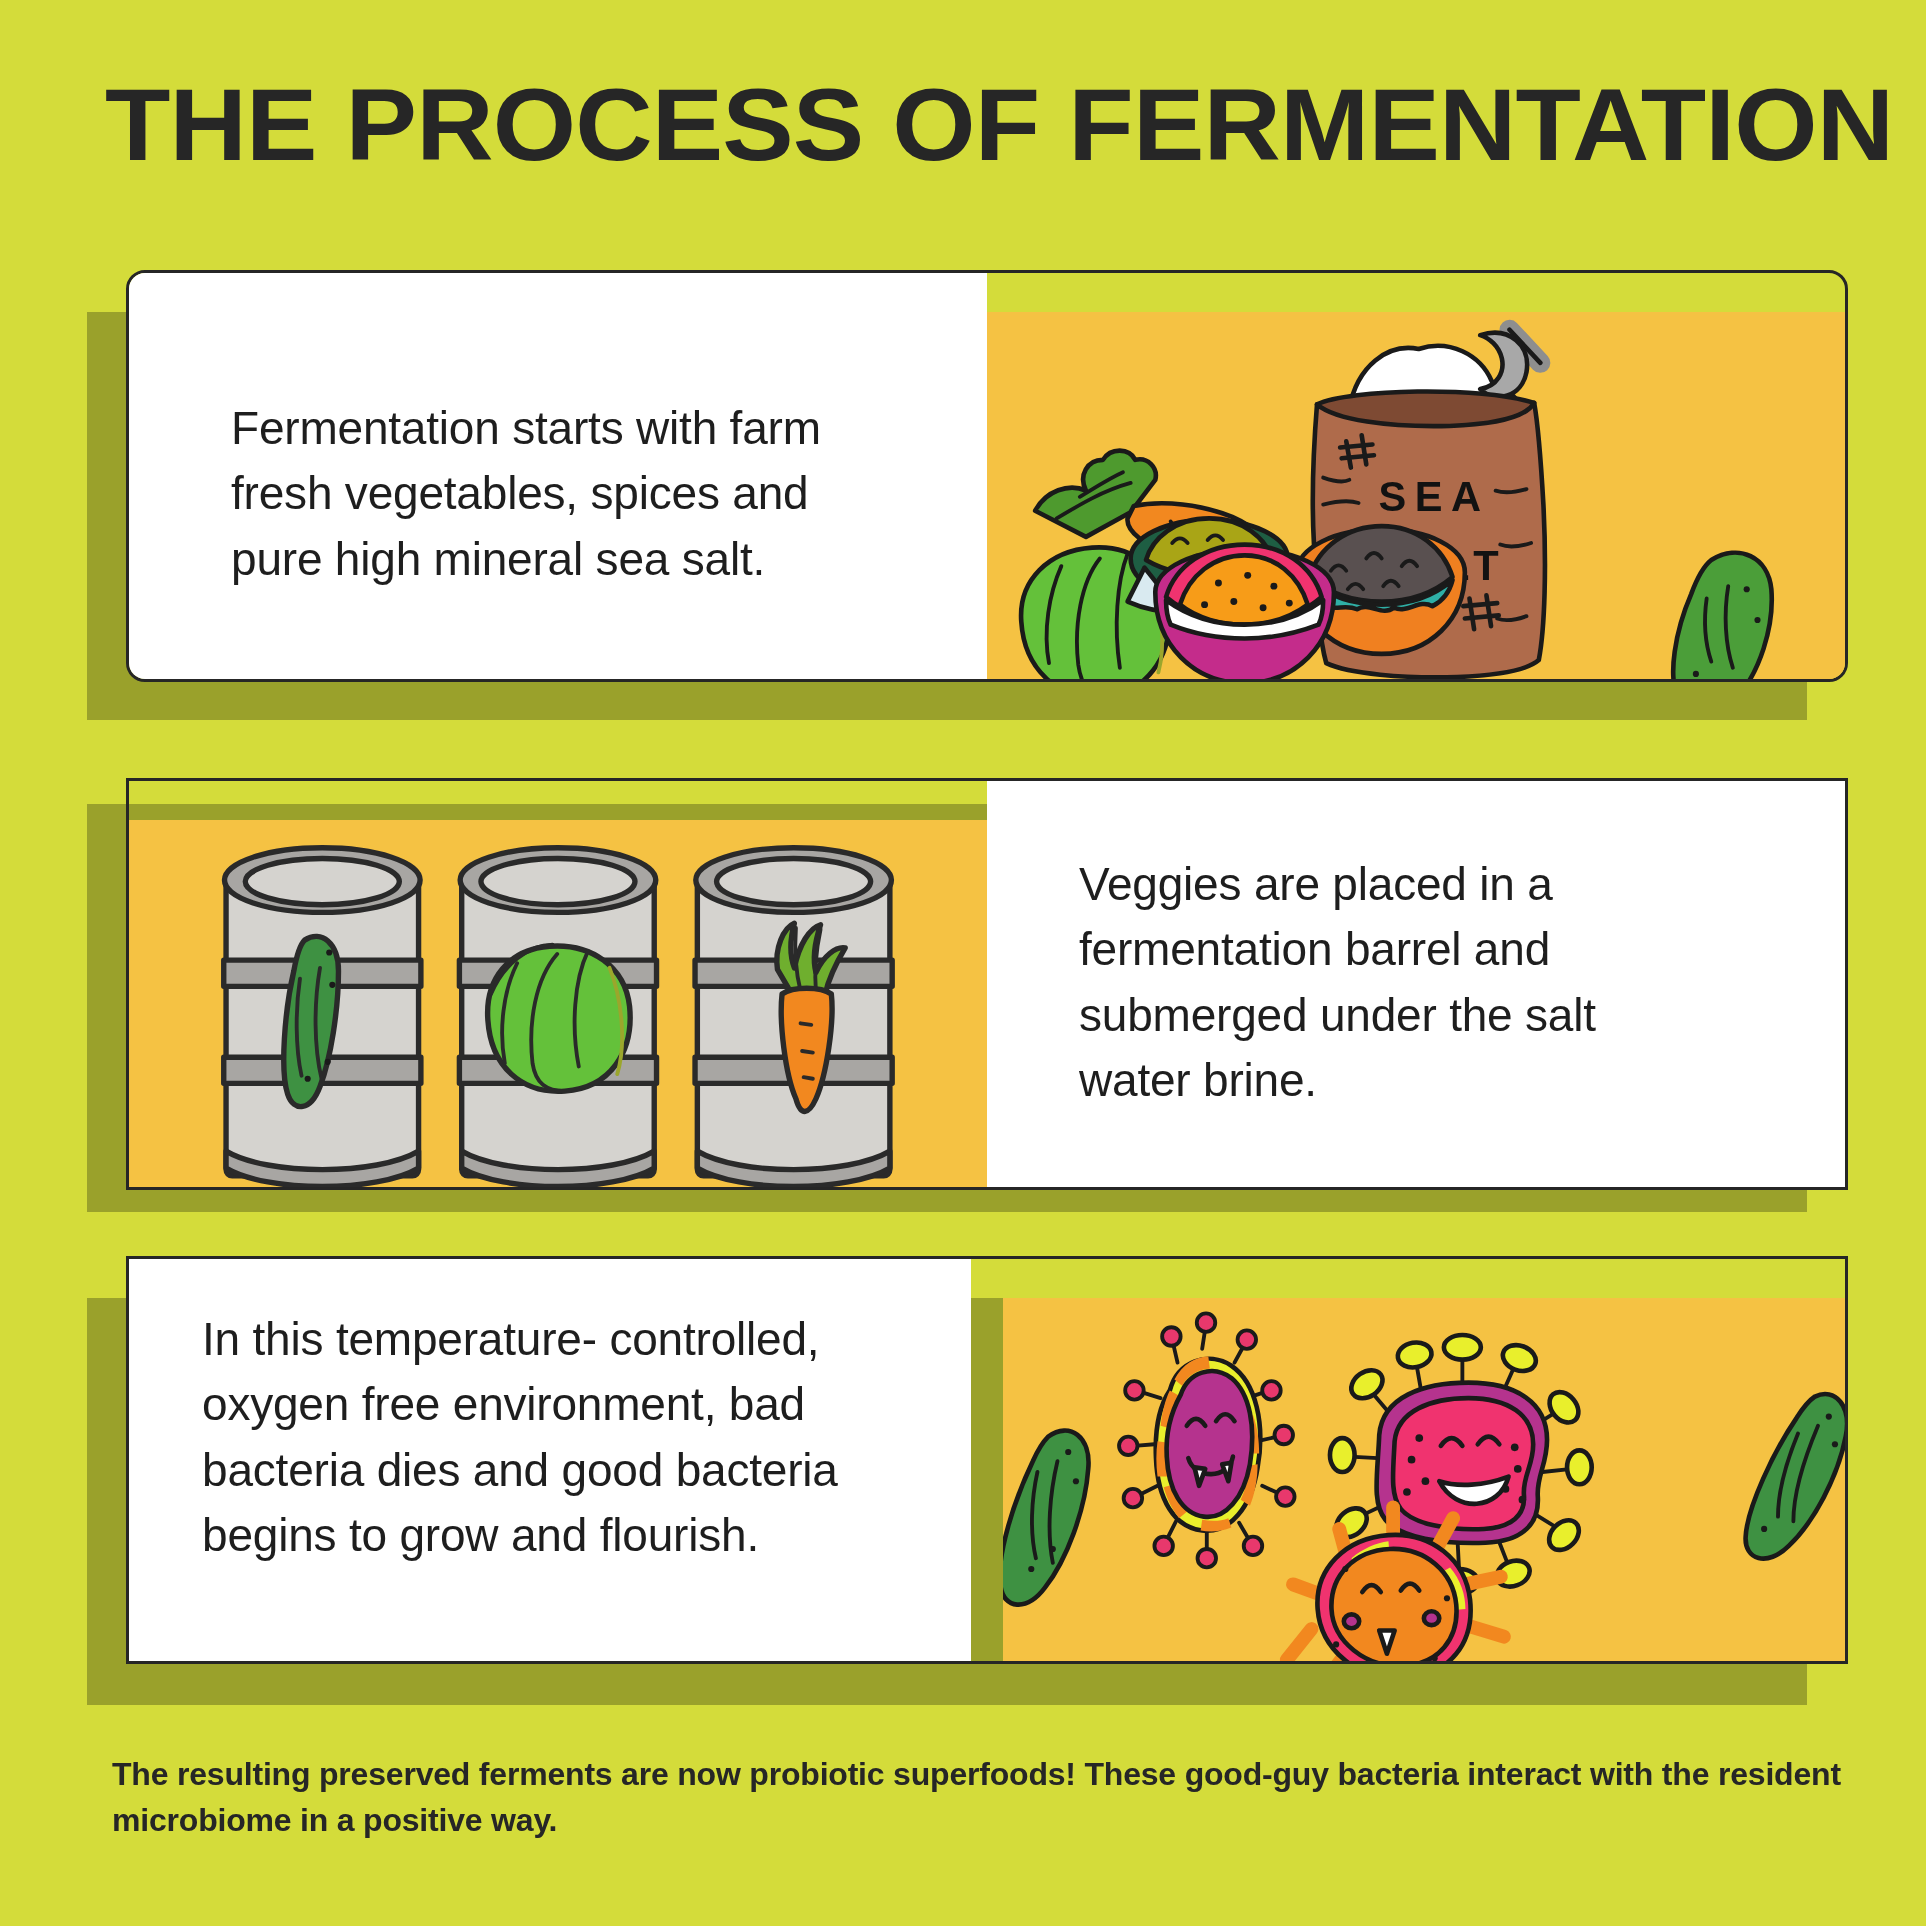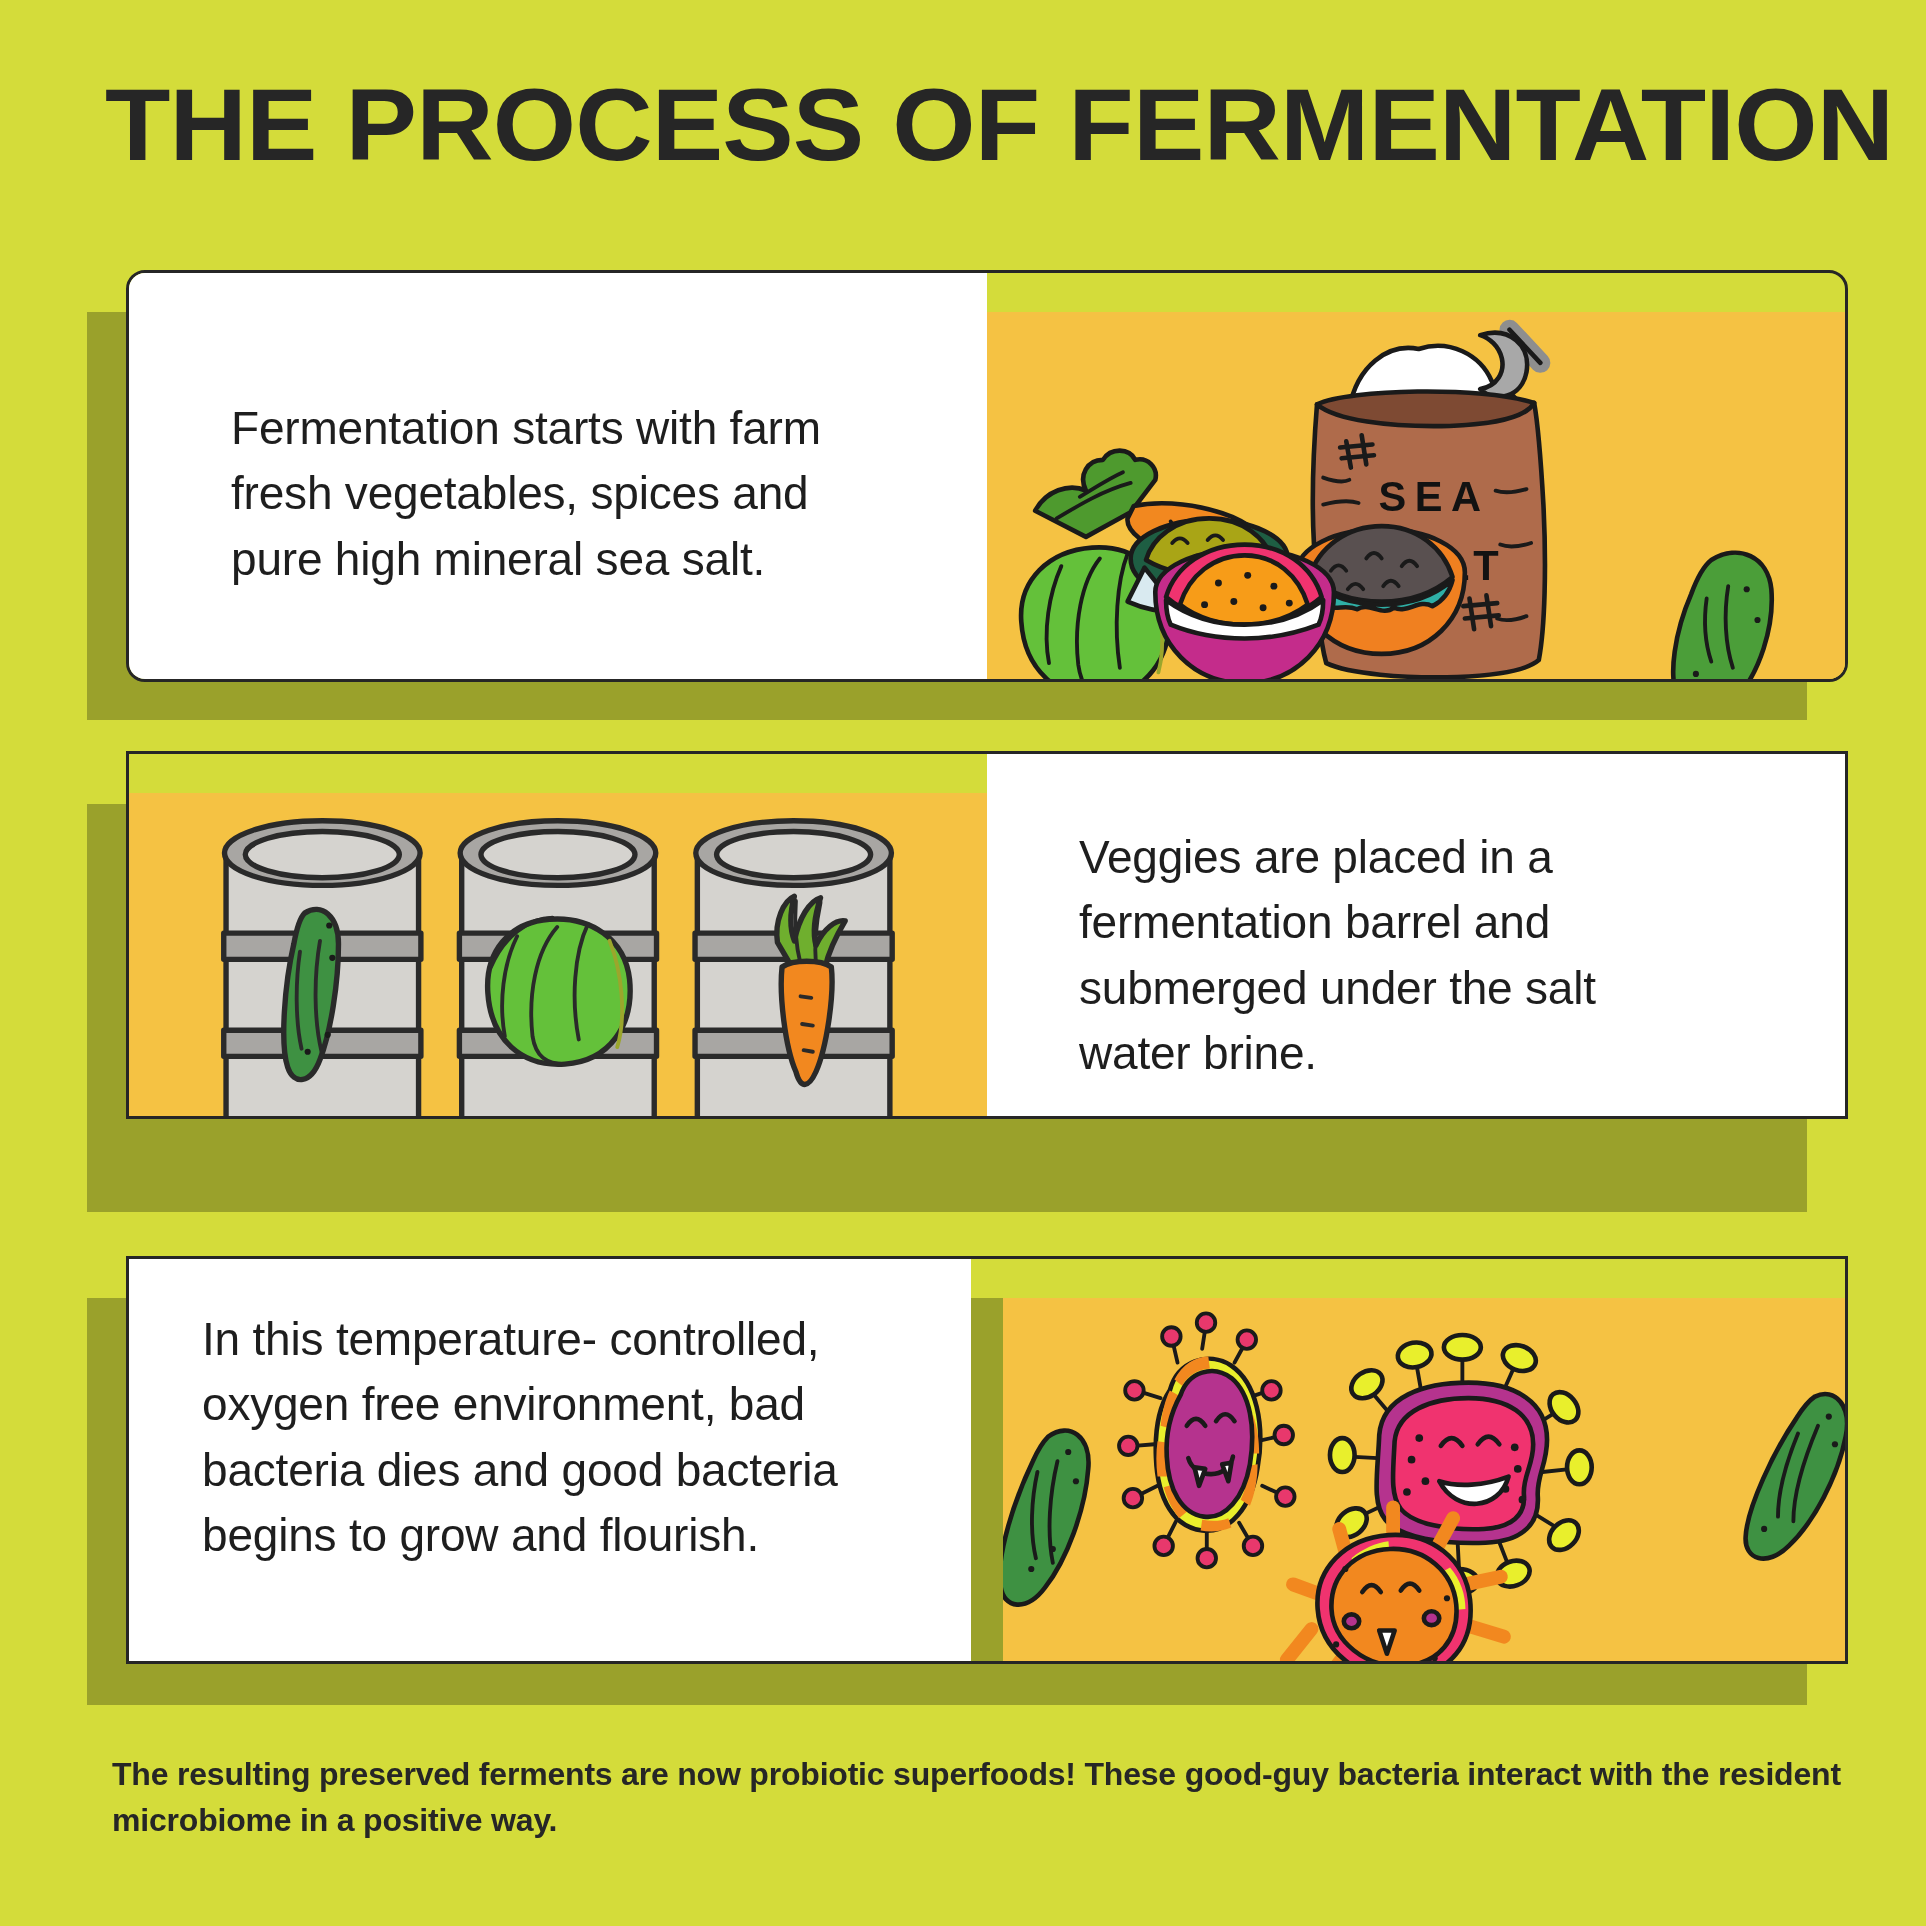--- a/index.html
+++ b/index.html
@@ -203,21 +203,21 @@
             <circle cx="358" cy="384" r="4.5" fill="#1A1A1A" stroke="none"></circle>
             <circle cx="392" cy="378" r="4.5" fill="#1A1A1A" stroke="none"></circle>
           </g>
         </svg>
       </div>
     </div>
   </div>
 
   <div class="panel-wrap" style="left:0;top:0;width:1926px;height:771px;">
     <div class="shadow" style="left: 87px; top: 804px; width: 1720px; height: 408px; background: rgb(154, 161, 43);"></div>
-    <div class="panel" style="left: 126px; top: 751px; width: 1722px; height: 368px; border-color: rgb(38, 38, 38);">
+    <div class="panel" style="left: 126px; top: 778px; width: 1722px; height: 412px; border-color: rgb(38, 38, 38);">
 
       <div class="half yellow" style="width: 861px; height: 100%; background: rgb(245, 194, 67);">
         <svg width="861" height="412" viewBox="0 0 1118 535">
           <g stroke="#2A2A2A" stroke-width="7" stroke-linejoin="round" stroke-linecap="round">
 
             <g>
               <rect x="126" y="70" width="250" height="392" rx="8" fill="#D5D3CF"></rect>
               <ellipse cx="251" cy="78" rx="127" ry="42" fill="#A8A6A3"></ellipse>
               <ellipse cx="251" cy="80" rx="100" ry="30" fill="#D5D3CF"></ellipse>
               <rect x="123" y="182" width="256" height="34" fill="#A8A6A3"></rect>

